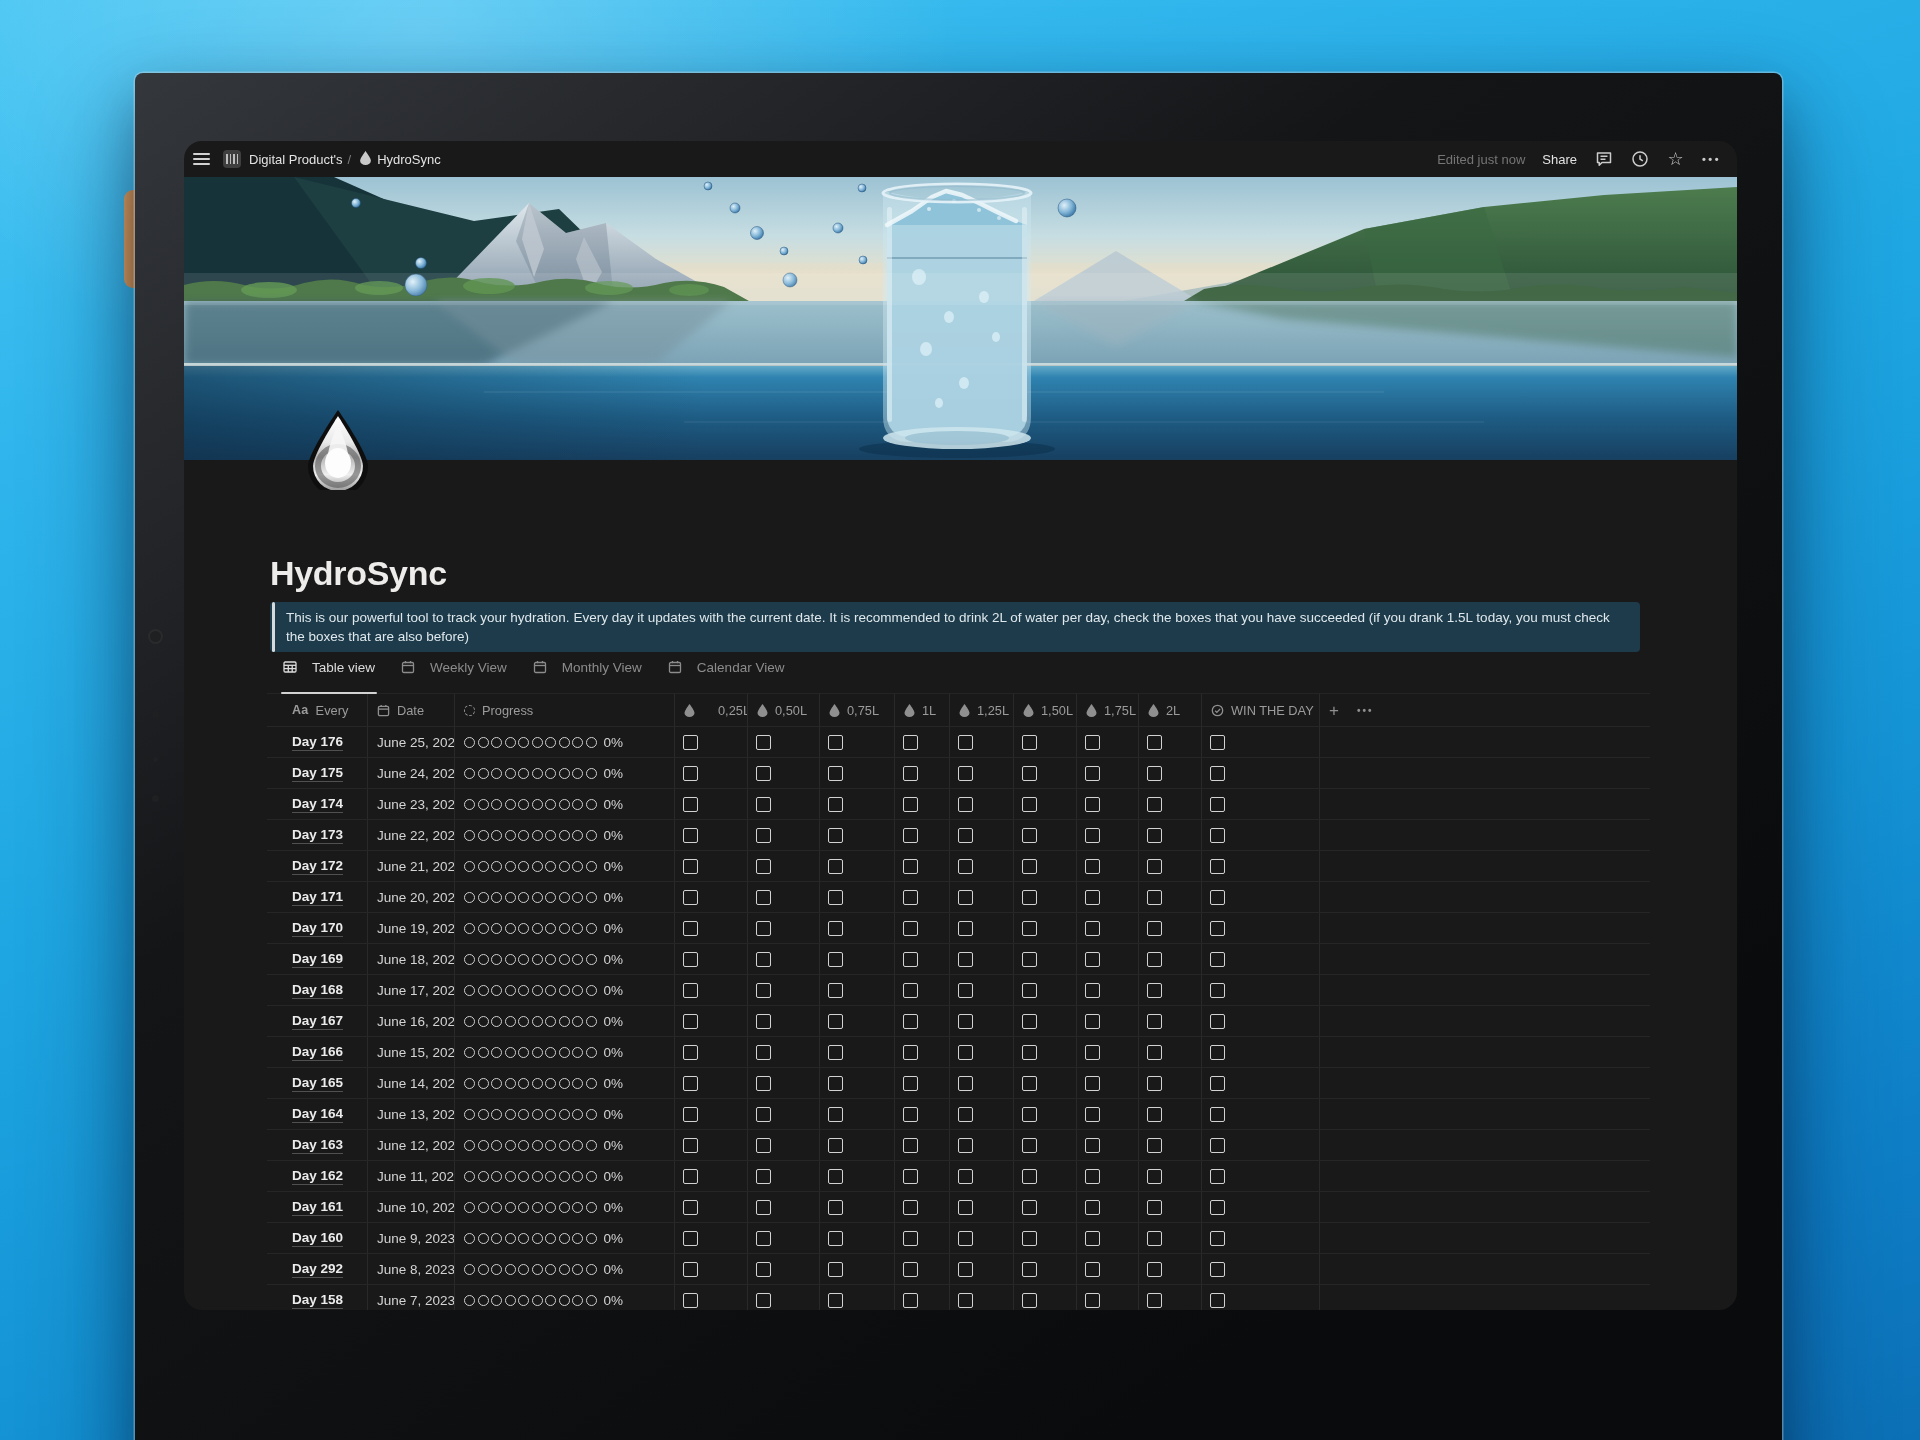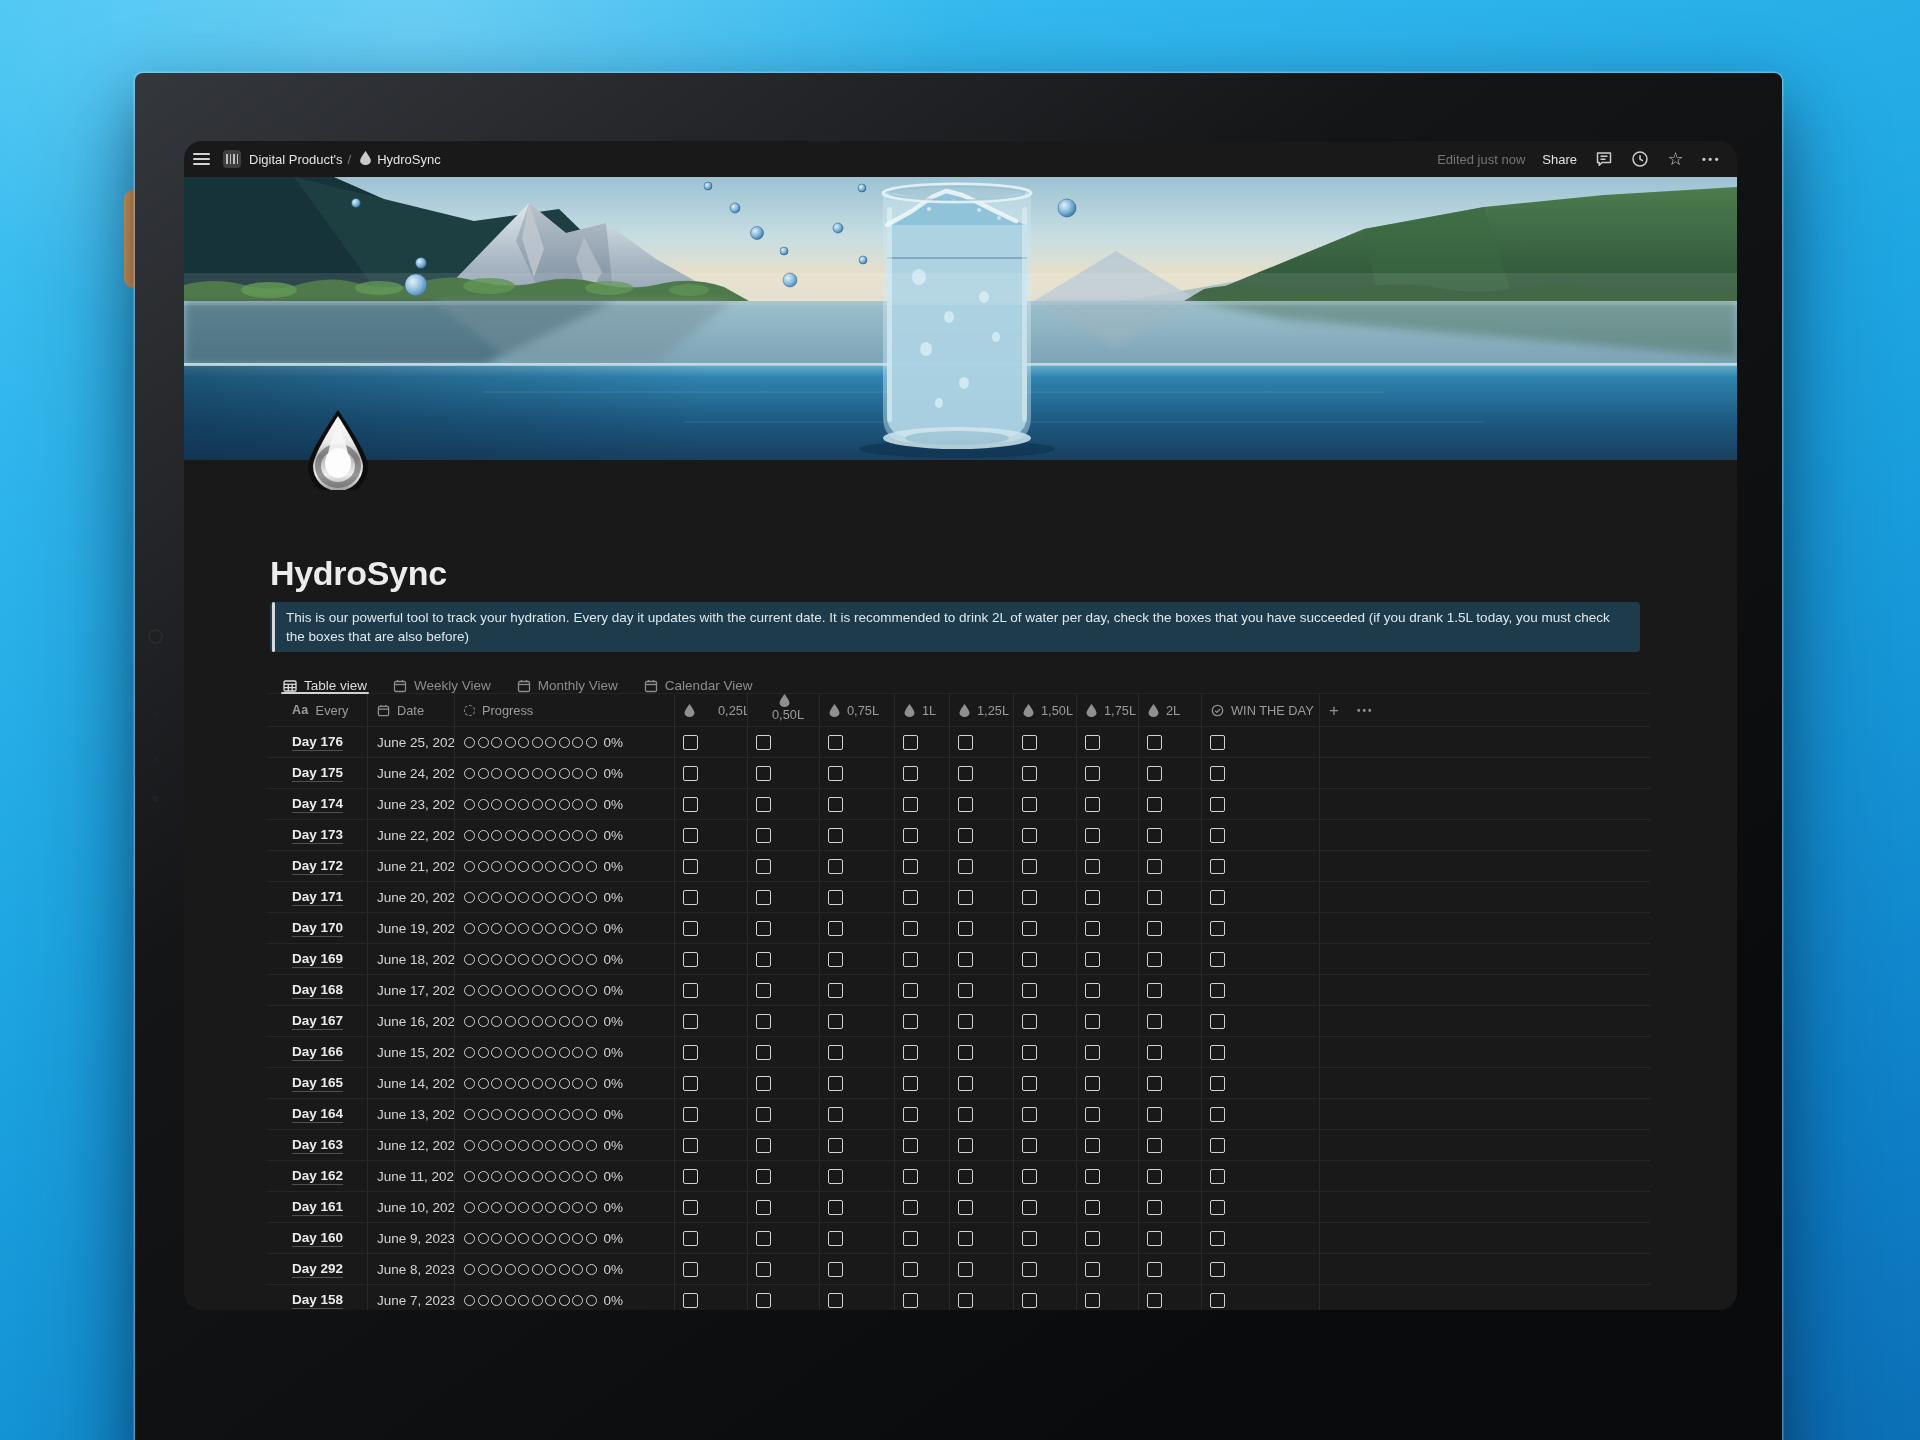--- a/index.html
+++ b/index.html
@@ -40,21 +40,21 @@
   
   .page-icon{position:absolute;left:117px;top:267px;width:74px;height:82px;cursor:pointer;}
   .page-title{position:absolute;left:86px;top:413px;font-size:34px;font-weight:bold;color:#edecea;letter-spacing:-.3px;}
   .callout{position:absolute;left:86px;top:461px;width:1370px;min-height:50px;background:#1d3b4a;border-radius:4px;
     box-sizing:border-box;padding:6px 18px 6px 16px;}
   .callout .bar{position:absolute;left:2px;top:0;bottom:0;width:3px;border-radius:2px;background:#d5dadd;}
   .callout .ctext{color:#dfe8ec;font-size:13.5px;line-height:19px;}
   
   .tabs{position:absolute;left:83px;top:519px;width:1383px;height:34px;display:flex;align-items:center;gap:26px;
     border-bottom:1px solid rgba(255,255,255,.05);box-sizing:border-box;padding-left:16px;}
-  .tab{display:flex;align-items:flex-end;gap:7px;font-size:13.5px;color:#8c8c8c;height:100%;position:relative;cursor:pointer;}
+  .tab{display:flex;align-items:flex-start;gap:15px;font-size:13.5px;color:#8c8c8c;height:100%;position:relative;cursor:pointer;}
   .tab.active{color:#dcdcdc;}
   .tab.active::after{content:"";position:absolute;left:-2px;right:-2px;bottom:-1px;height:2.5px;border-radius:2px;background:#d2d2d2;}
   .tab svg{flex:none;}
   
   .table{position:absolute;left:0;top:553px;width:1553px;}
   .trow{margin-left:83px;width:1383px;display:flex;align-items:stretch;height:31px;
     border-bottom:1px solid rgba(255,255,255,.06);box-sizing:border-box;}
   .thead{height:33px;color:#9b9b9b;font-size:12.8px;}
   .cell{box-sizing:border-box;display:flex;align-items:center;border-right:1px solid rgba(255,255,255,.07);
     padding-left:9px;overflow:hidden;white-space:nowrap;}
@@ -347,21 +347,21 @@
           <span class="prog-ring-ic"></span>
           <span>Progress</span>
         </div>
         <span id="water-heads" style="display:contents"><div class="cell" style="width: 73px; gap: 16px;">
               <span class="hicon">
                 <svg width="11" height="13" viewBox="0 0 10 13">
                   <path d="M5 0 C5 0 0 6.6 0 9 a5 4 0 0 0 10 0 C10 6.6 5 0 5 0 Z" fill="#8f8f8f"></path>
                 </svg>
               </span>
               <span>0,25L</span>
-            </div><div class="cell" style="width: 72px; flex-direction: column;">
+            </div><div class="cell" style="width: 72px;">
               <span class="hicon">
                 <svg width="11" height="13" viewBox="0 0 10 13">
                   <path d="M5 0 C5 0 0 6.6 0 9 a5 4 0 0 0 10 0 C10 6.6 5 0 5 0 Z" fill="#8f8f8f"></path>
                 </svg>
               </span>
               <span>0,50L</span>
             </div><div class="cell" style="width: 75px;">
               <span class="hicon">
                 <svg width="11" height="13" viewBox="0 0 10 13">
                   <path d="M5 0 C5 0 0 6.6 0 9 a5 4 0 0 0 10 0 C10 6.6 5 0 5 0 Z" fill="#8f8f8f"></path>

